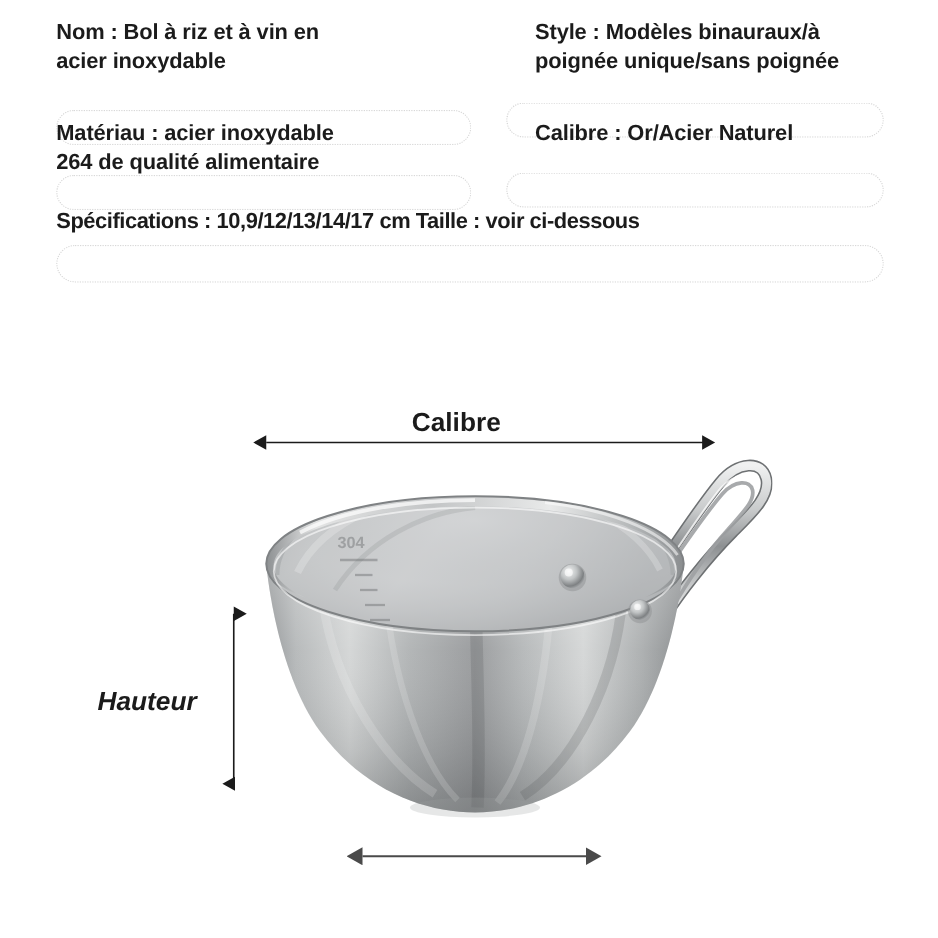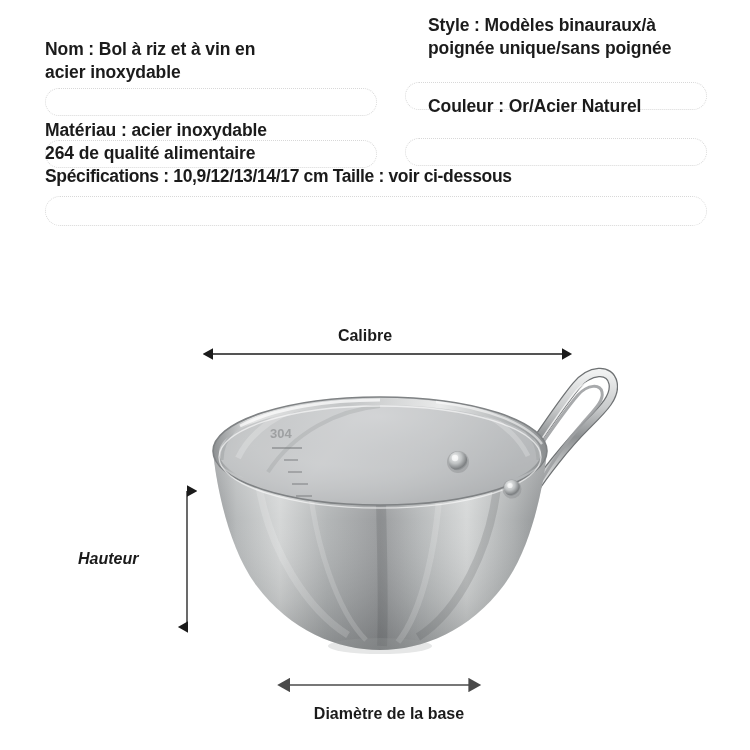--- a/index.html
+++ b/index.html
@@ -31,21 +31,21 @@
     width: 660px;
   }
   .spec-row.r1 { top: 14px; }
   .spec-row.r2 { top: 95px; }
   .spec-row.r3 { top: 165px; }
 
   .spec-cell {
     position: absolute;
     top: 0;
   }
-  .spec-cell.left  { left: 0px;   width: 345px; margin-top: 24px; }
+  .spec-cell.left  { left: 0px;   width: 345px; }
   .spec-cell.right { left: 355px; width: 305px; margin-left: 28px; }
   .spec-cell.full  { left: 0px;   width: 660px; }
 
   .spec-text {
     font-size: 17.5px;
     font-weight: bold;
     line-height: 1.32;
     letter-spacing: -0.1px;
     color: #1b1b1b;
     position: relative;
@@ -73,21 +73,21 @@
   .diagram {
     position: absolute;
     left: 0;
     top: 235px;
     width: 750px;
     height: 515px;
   }
 
   .dim-label {
     position: absolute;
-    font-size: 16px;
+    font-size: 21px;
     font-weight: bold;
     color: #1b1b1b;
     white-space: nowrap;
   }
   .label-calibre { left: 365px; top: 92px; transform: translateX(-50%); }
   .label-hauteur { left: 78px;  top: 315px; font-style: italic; }
   .label-base    { left: 389px; top: 470px; transform: translateX(-50%); }
 
   .arrow-svg {
     position: absolute;
@@ -128,21 +128,21 @@
 poignée unique/sans poignée</div>
     </div>
   </div>
 
   <div class="spec-row r2">
     <div class="spec-cell left">
       <div class="spec-text">Matériau : acier inoxydable
 264 de qualité alimentaire</div>
     </div>
     <div class="spec-cell right">
-      <div class="spec-text">Couleur : Or/Acier Naturel</div>
+      <div class="spec-text">Calibre : Or/Acier Naturel</div>
     </div>
   </div>
 
   <div class="spec-row r3">
     <div class="spec-cell full">
       <div class="spec-text tight">Spécifications : 10,9/12/13/14/17 cm Taille : voir ci-dessous</div>
     </div>
   </div>
 
 </div>
@@ -179,21 +179,20 @@
     <defs>
       <marker id="ahBL" markerWidth="9" markerHeight="9" refX="8" refY="4.5" orient="auto">
         <path d="M8,0 L0,4.5 L8,9 z" fill="#4a4a4a"></path>
       </marker>
       <marker id="ahBR" markerWidth="9" markerHeight="9" refX="1" refY="4.5" orient="auto">
         <path d="M0,0 L8,4.5 L0,9 z" fill="#4a4a4a"></path>
       </marker>
     </defs>
     <line x1="8" y1="7" x2="188" y2="7" stroke="#4a4a4a" stroke-width="1.6" marker-start="url(#ahBL)" marker-end="url(#ahBR)"></line>
   </svg>
-  <div class="dim-label label-base">Diamètre de la base</div>
 
   <div class="bowl-wrap">
     <svg class="bowl-svg" width="420" height="320" viewBox="0 0 420 320">
       <defs>
 
         <linearGradient id="bodyG" x1="0" y1="0" x2="1" y2="0">
           <stop offset="0" stop-color="#8f9294"></stop>
           <stop offset="0.07" stop-color="#b4b7b8"></stop>
           <stop offset="0.20" stop-color="#d3d5d5"></stop>
           <stop offset="0.34" stop-color="#b0b3b4"></stop>

